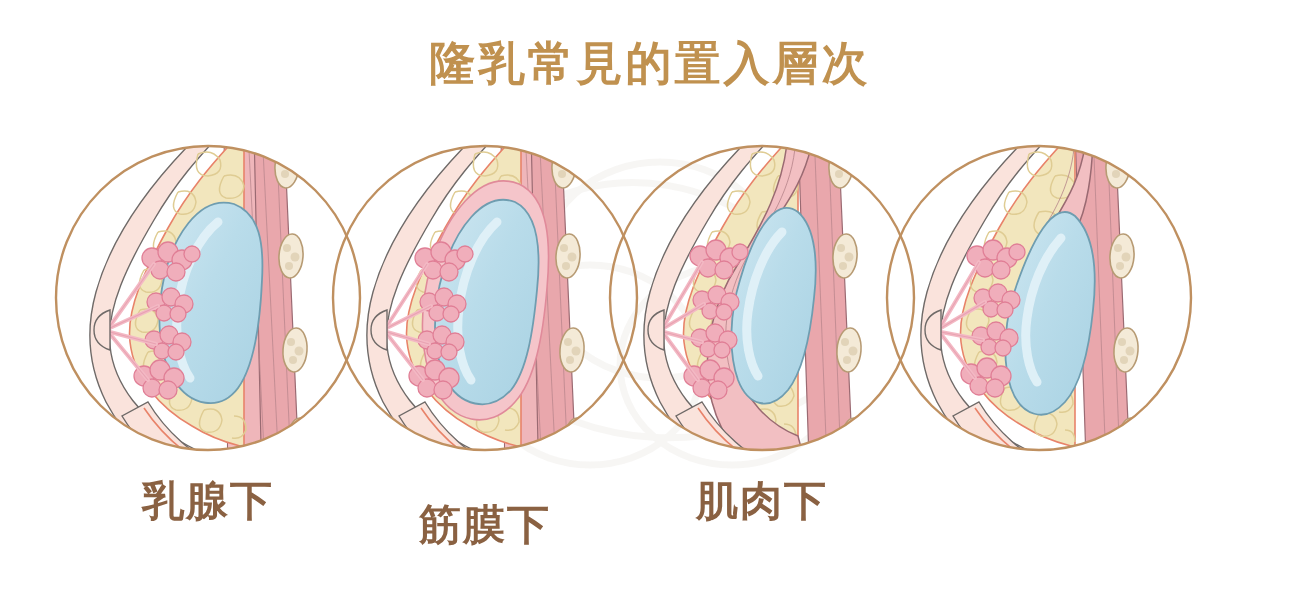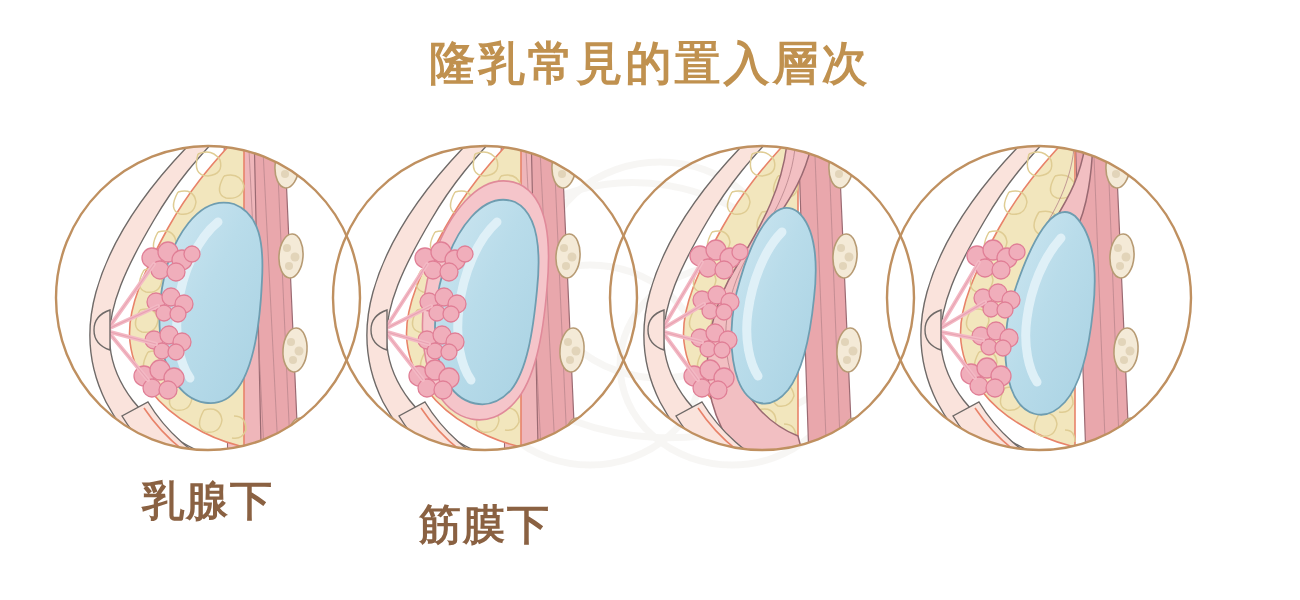--- a/index.html
+++ b/index.html
@@ -548,16 +548,19 @@
     </svg>
   </div>
 
   <div class="label-row">
     <div class="label label-1">
       <div class="main">乳腺下</div>
     </div>
     <div class="label label-2">
       <div class="main">筋膜下</div>
     </div>
+    <div class="label label-3">
+      <div class="main">肌肉下</div>
+    </div>
 
   </div>
 
 </div>
 
 </body></html>

